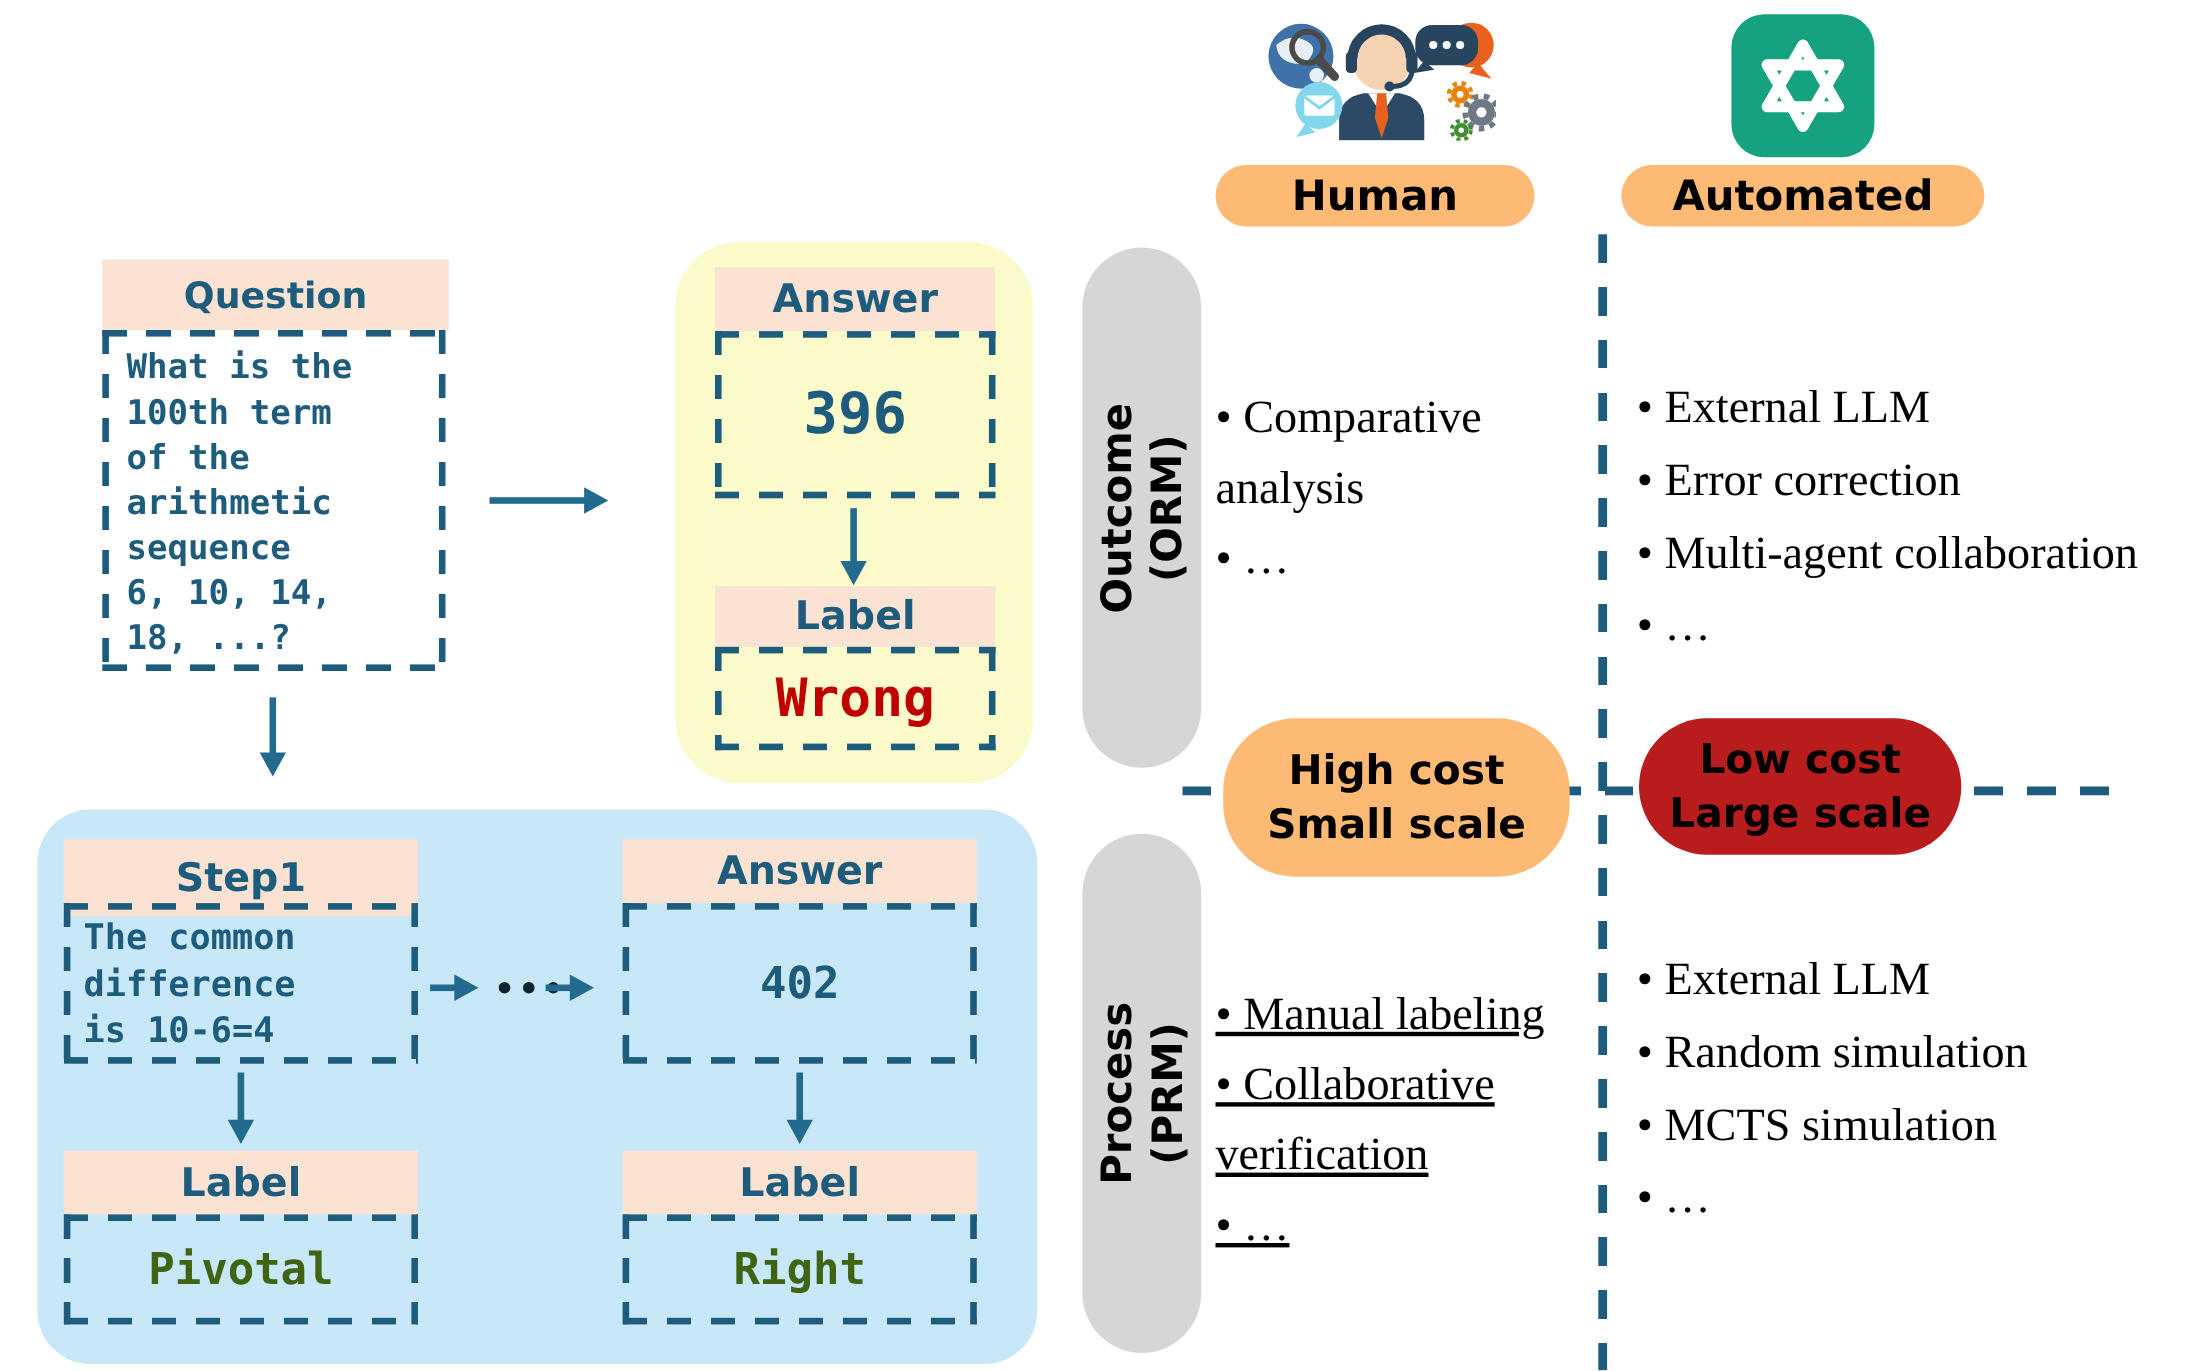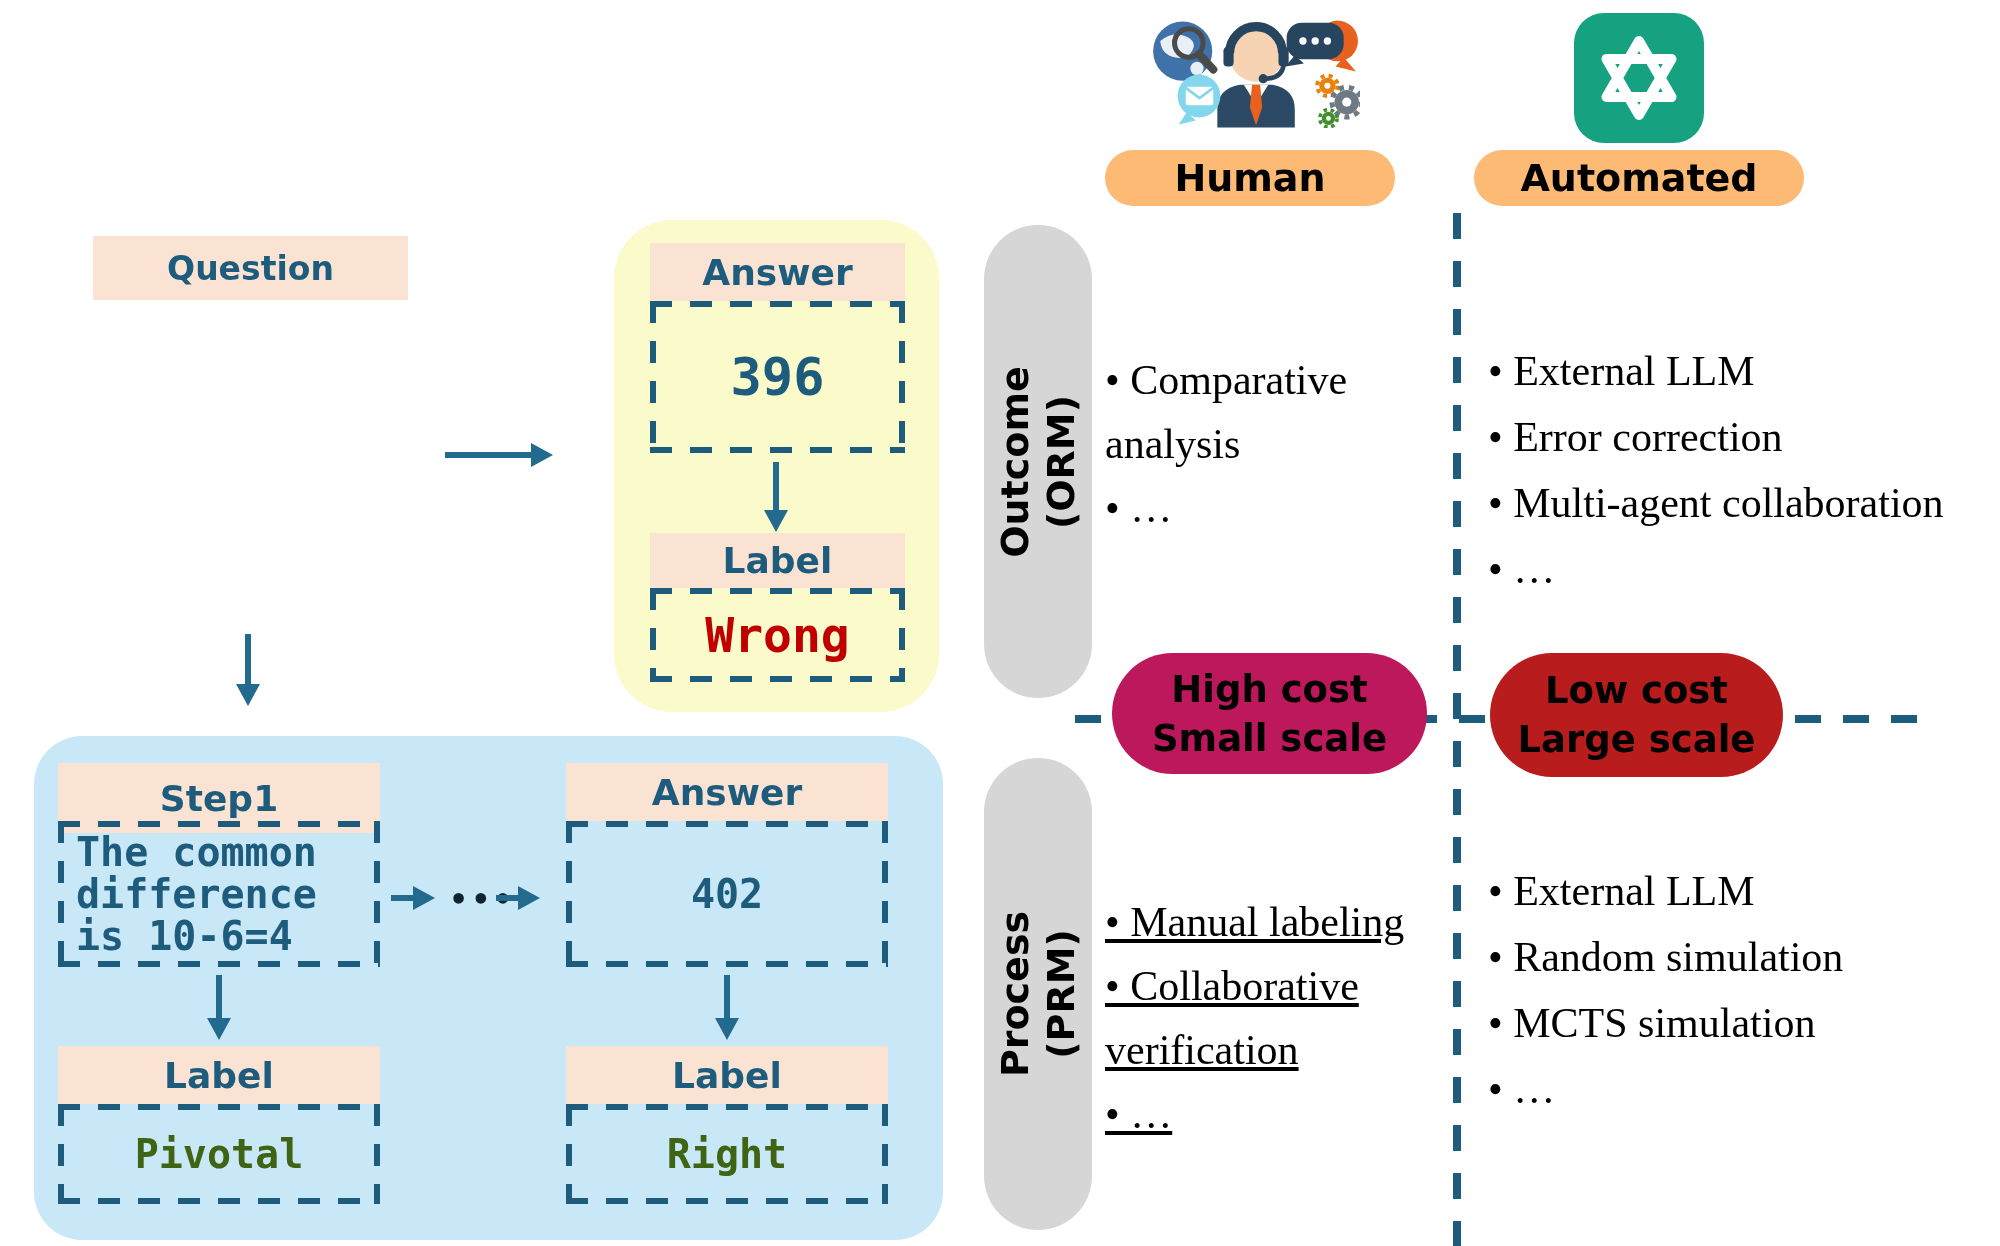--- a/index.html
+++ b/index.html
@@ -72,35 +72,42 @@
 </style>
 </head>
 <body>
 
 <div class="canvas">
 
   <div class="vline" style="left:1453px;top:213px;height:1033px;"></div>
   <div class="hline" style="left:1075px;top:715px;width:848px;"></div>
 
   <div class="hdr" style="left:93px;top:236px;width:315px;height:64px;font-size:33px;">Question</div>
+  <div class="dbox mono pre" style="left:93px;top:300px;width:312px;height:310px;font-size:31px;line-height:41px;padding:14px 0 0 22px;box-sizing:border-box;">What is the
+100th term
+of the
+arithmetic
+sequence
+6, 10, 14,
+18, ...?</div>
 
   <div class="arr-r" style="left:445px;top:452px;width:88px;"></div>
   <div class="arr-d" style="left:245px;top:634px;height:52px;"></div>
 
   <div class="panel yellow" style="left:614px;top:220px;width:325px;height:492px;"></div>
   <div class="hdr" style="left:650px;top:243px;width:255px;height:58px;">Answer</div>
   <div class="dbox mono centerbox" style="left:650px;top:301px;width:255px;height:152px;font-size:52px;text-align:center;">396</div>
   <div class="arr-d" style="left:773px;top:462px;height:50px;"></div>
   <div class="hdr" style="left:650px;top:533px;width:255px;height:55px;">Label</div>
   <div class="dbox mono centerbox" style="left:650px;top:588px;width:255px;height:94px;font-size:48px;color:#c00000;">Wrong</div>
 
   <div class="panel blue" style="left:34px;top:736px;width:909px;height:504px;"></div>
 
   <div class="hdr" style="left:58px;top:763px;width:322px;height:70px;">Step1</div>
-  <div class="dbox mono pre" style="left:58px;top:821px;width:322px;height:146px;font-size:40px;line-height:42px;padding:10px 0 0 18px;box-sizing:border-box;">The common
+  <div class="dbox mono pre" style="left:58px;top:821px;width:322px;height:146px;font-size:32px;line-height:42px;padding:10px 0 0 18px;box-sizing:border-box;">The common
 difference
 is 10-6=4</div>
 
   <div class="arr-r" style="left:391px;top:895px;width:24px;"></div>
   <div class="dots" style="left:449px;top:882px;">•••</div>
   <div class="arr-r" style="left:496px;top:895px;width:24px;"></div>
 
   <div class="hdr" style="left:566px;top:763px;width:322px;height:58px;">Answer</div>
   <div class="dbox mono centerbox" style="left:566px;top:821px;width:322px;height:146px;font-size:40px;">402</div>
 
@@ -171,21 +178,21 @@
 
   <div class="vpill" style="left:984px;top:225px;width:108px;height:473px;">
     <div class="vlabel">Outcome
 (ORM)</div>
   </div>
   <div class="vpill" style="left:984px;top:758px;width:108px;height:472px;">
     <div class="vlabel">Process
 (PRM)</div>
   </div>
 
-  <div class="badge" style="left:1112px;top:653px;width:315px;height:121px;background:#be185d;">High cost
+  <div class="badge" style="left:1112px;top:653px;width:315px;height:144px;background:#fdba74;">High cost
 Small scale</div>
   <div class="badge" style="left:1490px;top:653px;width:293px;height:124px;background:#b91c1c;">Low cost
 Large scale</div>
 
   <div class="cell" style="left:1105px;top:348px;width:352px;">
       <div>• Comparative analysis</div>
       <div>• …</div>
     </div>
   <div class="cell" style="left:1488px;top:338px;width:515px;line-height:66px;">
       <div>• External LLM</div>

